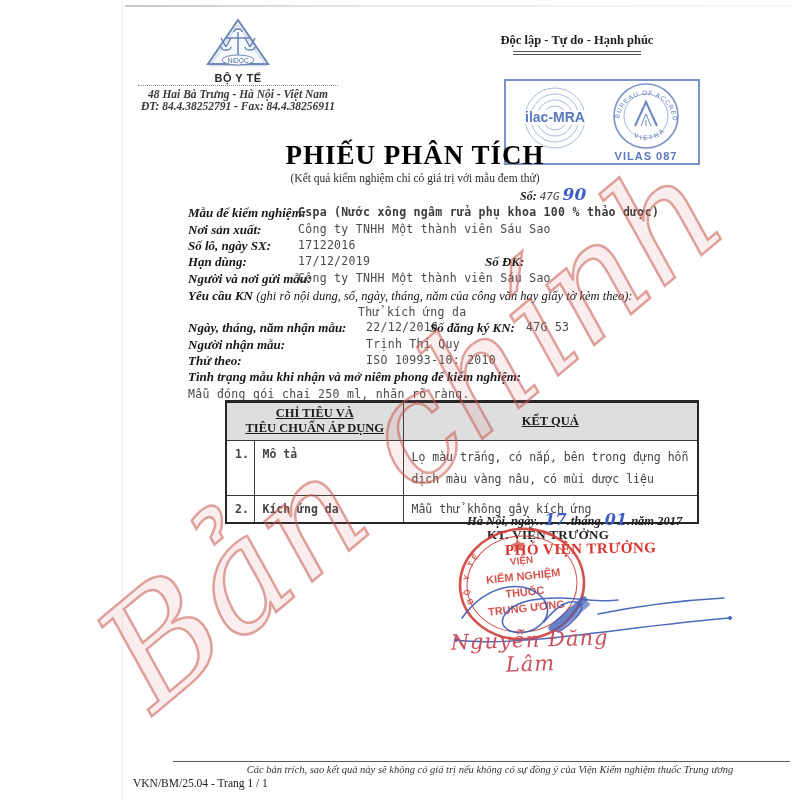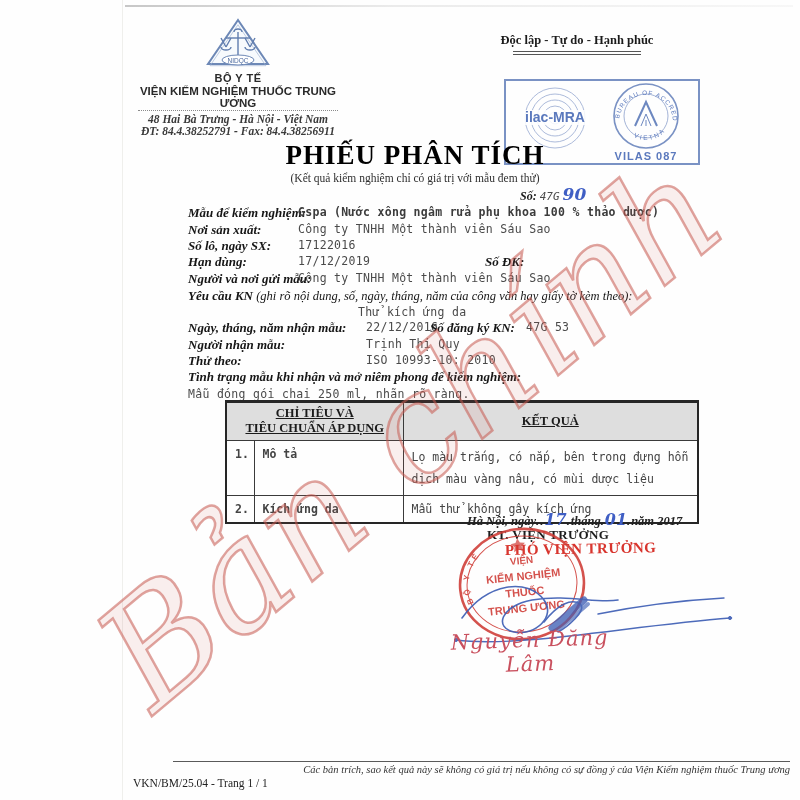--- a/index.html
+++ b/index.html
@@ -83,21 +83,21 @@
             font-family:"DejaVu Serif", serif; font-style:italic; font-size:21px;
             color:#c9505e; transform:rotate(-2deg); letter-spacing:1px;}
 
   svg.seal { left:452px; top:524px; z-index:62; }
   svg.sign { left:448px; top:570px; z-index:64; }
   svg.accred { left:503px; top:78px; }
   svg.nidqc { left:200px; top:18px; }
 
   
   .foot-line { left:173px; top:761px; width:617px; height:1px; background:#5a5a5a; }
-  .foot-note { left:190px; top:764px; width:600px; text-align:right; font-size:10.5px;
+  .foot-note { left:190px; top:764px; width:600px; text-align:center; font-size:10.5px;
                font-style:italic; color:#333; }
   .foot-code { left:133px; top:777px; font-size:11.5px; color:#222; }
 </style>
 </head>
 <body>
 
 <div class="page">
   <div class="edge-v"></div>
   <div class="edge-h"></div>
 
@@ -109,21 +109,20 @@
         <line x1="38" y1="14" x2="38" y2="38"></line>
         <line x1="26" y1="20" x2="50" y2="20"></line>
         <path d="M21 20 l5 9 M31 20 l-5 9 M21 29 a5 3 0 0 0 10 0"></path>
         <path d="M45 20 l5 9 M55 20 l-5 9 M45 29 a5 3 0 0 0 10 0"></path>
         <path d="M34 14 a4 3 0 1 1 8 0"></path>
       </g>
       <ellipse cx="38" cy="42" rx="16" ry="5" fill="#ffffff" stroke="#6d88b6" stroke-width="1"></ellipse>
       <text x="38" y="44.5" text-anchor="middle" font-family="Liberation Sans, sans-serif" font-size="6.5" fill="#4d6aa0">NIDQC</text>
     </svg>
     <div class="ministry">BỘ Y TẾ</div>
-    <div class="institute">VIỆN KIỂM NGHIỆM THUỐC TRUNG ƯƠNG</div>
     <div class="dotline"></div>
     <div class="addr">48 Hai Bà Trưng - Hà Nội - Việt Nam</div>
     <div class="addr">ĐT: 84.4.38252791 - Fax: 84.4.38256911</div>
   </div>
 
   <div class="abs hr-block">
     <div class="motto">Độc lập - Tự do - Hạnh phúc</div>
     <div class="dbl"></div>
   </div>
 

